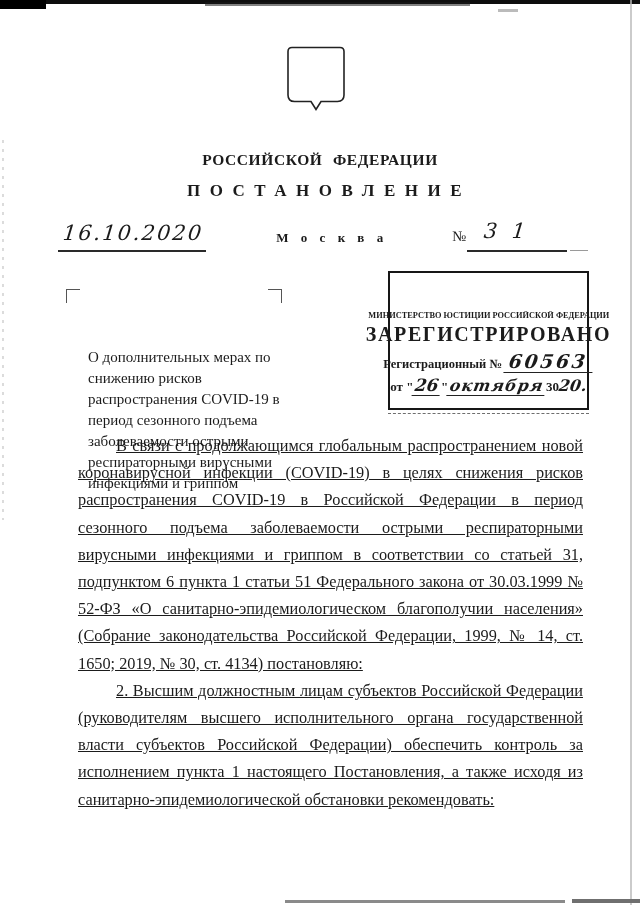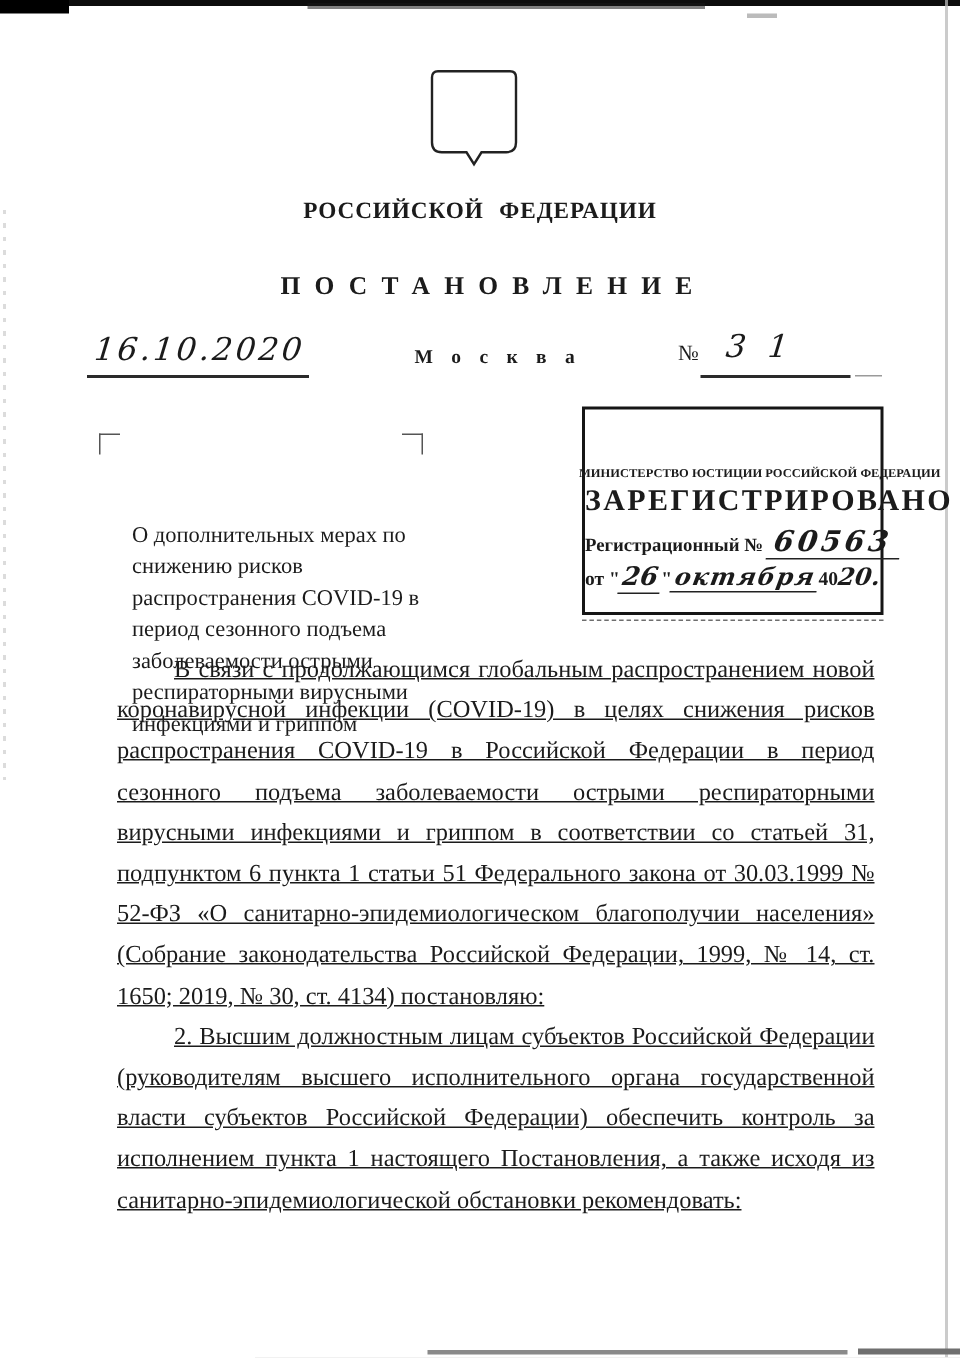--- a/index.html
+++ b/index.html
@@ -22,21 +22,21 @@
     background:repeating-linear-gradient(#9a9a9a 0 3px,transparent 3px 9px);opacity:.35;}
   .scan-bottom-a{position:absolute;left:285px;top:900px;width:280px;height:3px;background:#8a8a8a;}
   .scan-bottom-b{position:absolute;left:572px;top:899px;width:68px;height:4px;background:#6f6f6f;}
 
   
   .emblem{position:absolute;left:286px;top:46px;width:60px;height:68px;}
 
   
   .hdr{position:absolute;left:0;width:640px;text-align:center;font-weight:bold;}
   .hdr-1{top:130px;font-size:15.5px;letter-spacing:.6px;word-spacing:7px;}
-  .hdr-2{top:132px;font-size:15.5px;letter-spacing:.6px;word-spacing:6px;}
+  .hdr-2{top:151px;font-size:15.5px;letter-spacing:.6px;word-spacing:6px;}
   .doc-type{top:181px;font-size:17px;letter-spacing:9.5px;padding-left:9px;}
 
   
   .hand{font-family:"DejaVu Serif","Liberation Serif",serif;font-style:italic;}
   .date-hand{position:absolute;left:63px;top:221px;font-size:21px;letter-spacing:2px;
     transform:skewX(-6deg);white-space:nowrap;}
   .date-underline{position:absolute;left:58px;top:250px;width:148px;height:1.6px;background:#2a2a2a;}
   .city{position:absolute;left:0;top:230px;width:640px;text-align:center;font-size:13px;
     letter-spacing:4.5px;font-weight:bold;padding-left:12px;}
   .num-sign{position:absolute;left:452px;top:228px;font-size:14.5px;}
@@ -47,21 +47,21 @@
 
   
   .subject{position:absolute;left:88px;top:299px;width:214px;font-size:15px;line-height:21px;margin-top:48px;}
   .corner{position:absolute;width:13px;height:13px;}
   .corner-tl{left:66px;top:289px;border-left:1.4px solid #555;border-top:1.4px solid #555;}
   .corner-tr{left:268px;top:289px;border-right:1.4px solid #555;border-top:1.4px solid #555;}
 
   
   .stamp{position:absolute;left:388px;top:271px;width:201px;height:139px;
     border:2px solid #161616;box-sizing:border-box;
-    display:flex;flex-direction:column;}
+    display:flex;flex-direction:column;align-items:center;}
   .stamp-ghost{position:absolute;left:388px;top:413px;width:201px;height:0;
     border-top:1.6px dashed #4a4a4a;opacity:.8;}
   .stamp-eagle{margin-top:3px;height:33px;}
   .stamp-ministry{font-size:8px;font-weight:bold;white-space:nowrap;letter-spacing:0;
     margin-top:2px;transform:scaleX(1.04);}
   .stamp-registered{font-size:20px;font-weight:bold;letter-spacing:1.6px;margin-top:3px;}
   .stamp-regline{font-size:12.5px;font-weight:bold;margin-top:4px;white-space:nowrap;}
   .stamp-regnum{font-size:19px;letter-spacing:2.5px;border-bottom:1.6px solid #222;
     padding:0 6px 0 4px;display:inline-block;transform:skewX(-8deg);}
   .stamp-dateline{font-size:13px;font-weight:bold;margin-top:2px;white-space:nowrap;}
@@ -137,21 +137,21 @@
           <use href="#dbl-eagle"></use>
         </g>
     </svg>
     <div class="stamp-ministry">МИНИСТЕРСТВО ЮСТИЦИИ РОССИЙСКОЙ ФЕДЕРАЦИИ</div>
     <div class="stamp-registered">ЗАРЕГИСТРИРОВАНО</div>
     <div class="stamp-regline">
       <span>Регистрационный №</span>
       <span class="hand stamp-regnum">60563</span>
     </div>
     <div class="stamp-dateline">
-      <span>от "</span><span class="hand stamp-hand-day">26</span><span>"</span><span class="hand stamp-hand-month">октября</span><span>40</span><span class="hand stamp-hand-year">20.</span>
+      <span>от "</span><span class="hand stamp-hand-day">26</span><span>"</span><span class="hand stamp-hand-month">октября</span><span>30</span><span class="hand stamp-hand-year">20.</span>
     </div>
   </div>
   <div class="stamp-ghost"></div>
 
   <div class="body-text">
     <p>В связи с продолжающимся глобальным распространением новой коронавирусной инфекции (COVID-19) в целях снижения рисков распространения COVID-19 в Российской Федерации в период сезонного подъема заболеваемости острыми респираторными вирусными инфекциями и гриппом в соответствии со статьей 31, подпунктом 6 пункта 1 статьи 51 Федерального закона от 30.03.1999 № 52-ФЗ «О санитарно-эпидемиологическом благополучии населения» (Собрание законодательства Российской Федерации, 1999, № 14, ст. 1650; 2019, № 30, ст. 4134) постановляю:</p>
     <p>2. Высшим должностным лицам субъектов Российской Федерации (руководителям высшего исполнительного органа государственной власти субъектов Российской Федерации) обеспечить контроль за исполнением пункта 1 настоящего Постановления, а также исходя из санитарно-эпидемиологической обстановки рекомендовать:</p>
   </div>
 
 </div>

